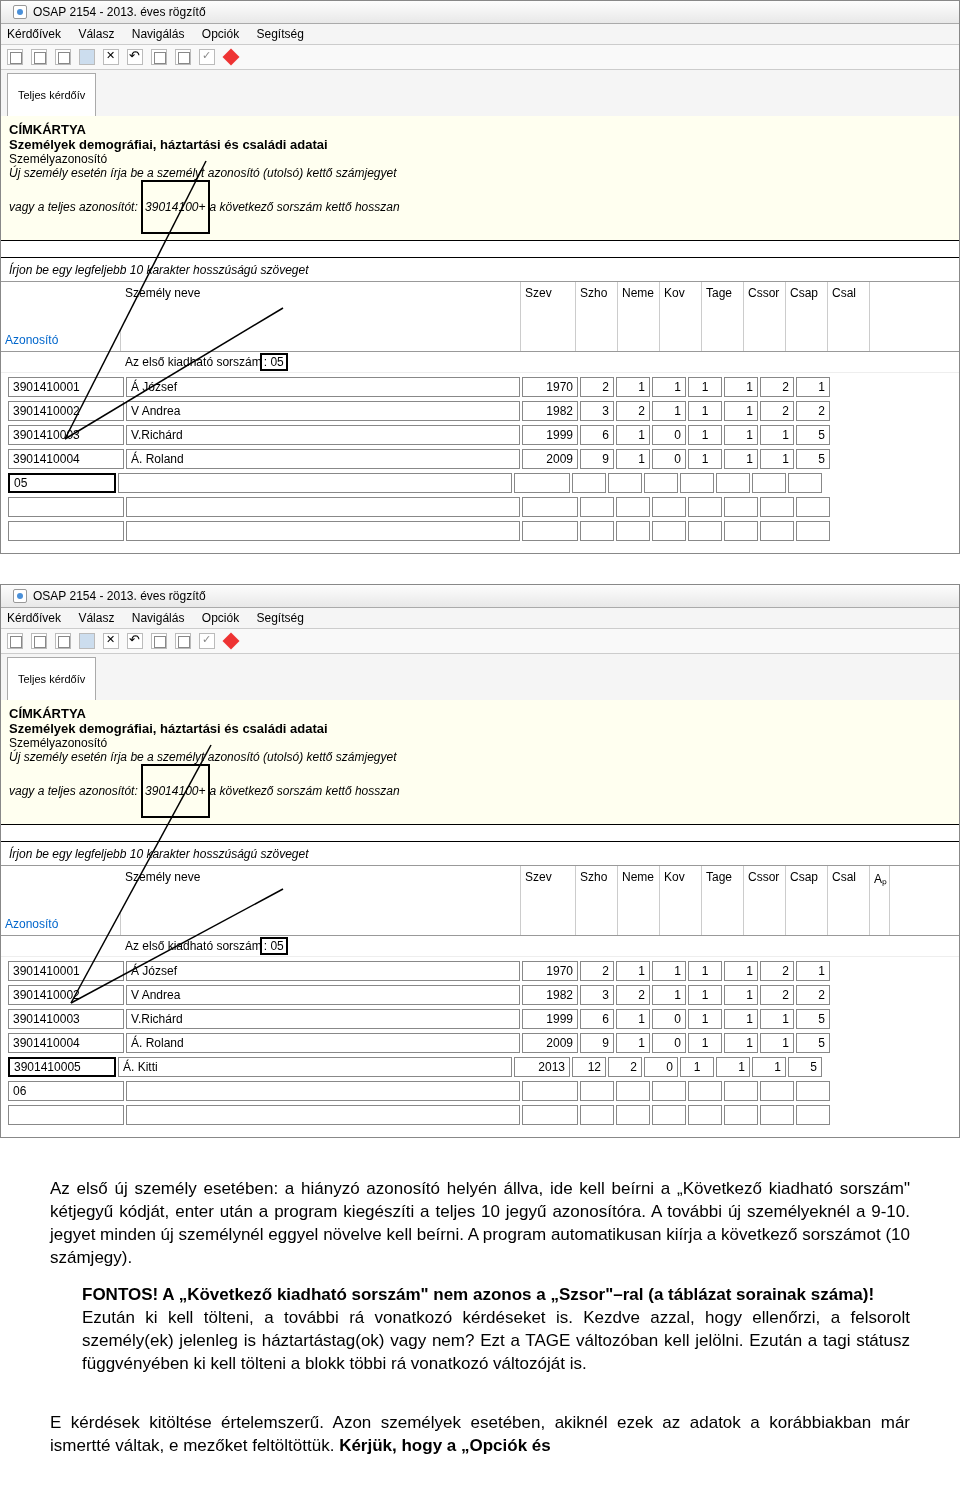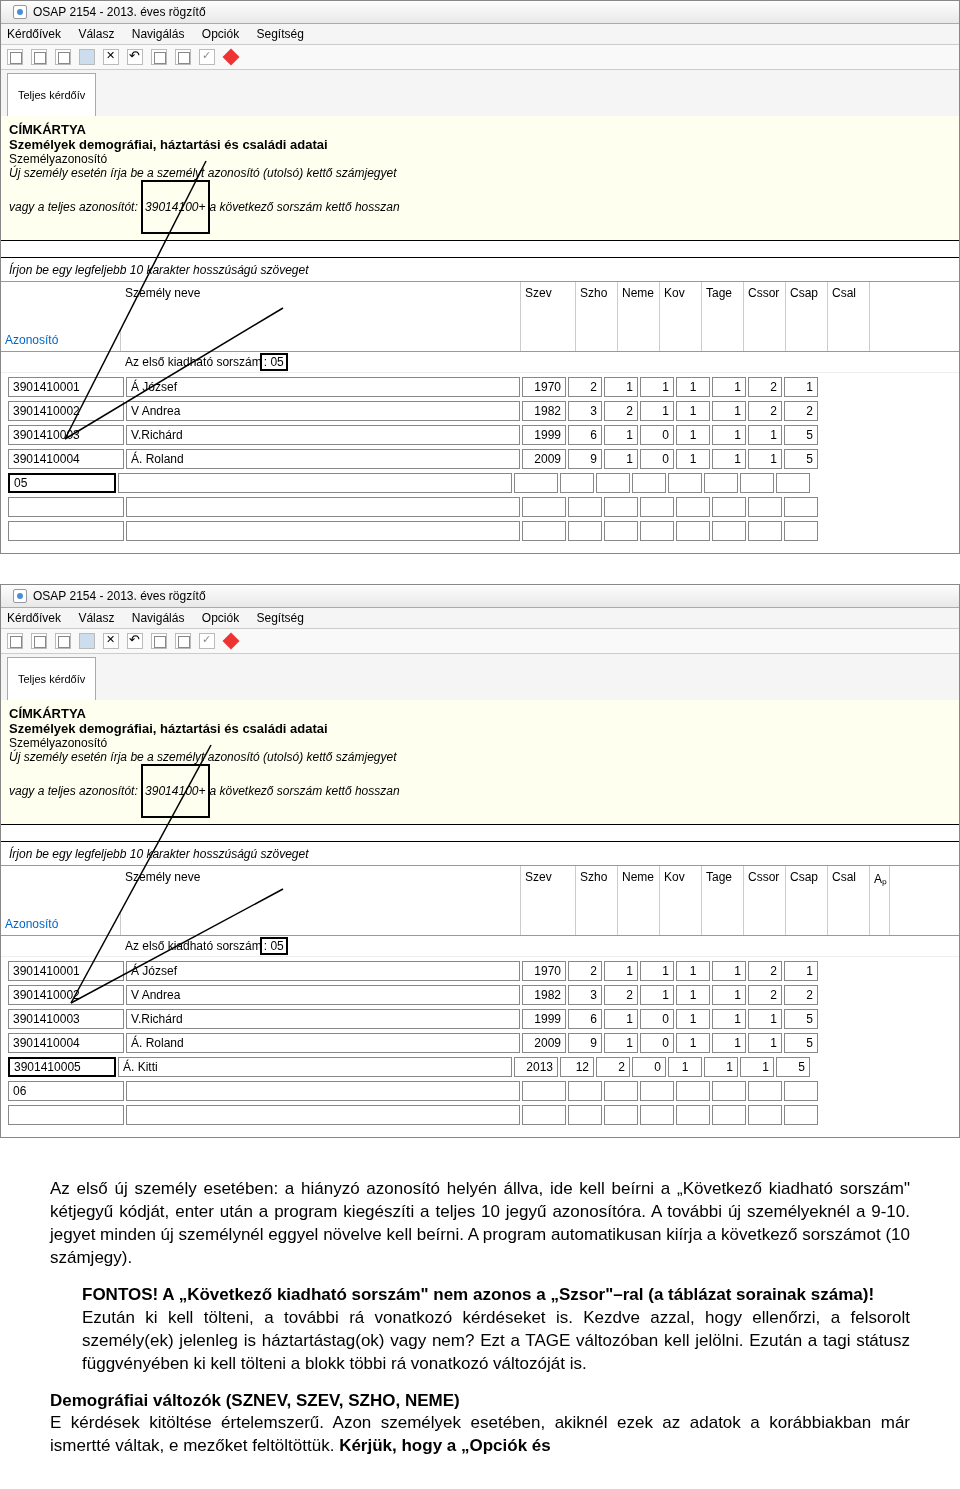--- a/index.html
+++ b/index.html
@@ -36,21 +36,21 @@
   .col-n{ width:42px;}
   .first-row{ display:flex; border-bottom:1px solid #eee; font-size:12px;}
   .first-row .sp{ width:120px;}
   .first-row .txt{ padding:3px 4px; }
   .first-row .boxed05{ border:2px solid #000; padding:0 2px; margin-left:-2px;}
   .data-rows{ padding:2px 6px 10px 6px; }
   .drow{ display:flex; align-items:center; height:24px; }
   .cell{ height:20px; border:1px solid #888; background:#fff; margin:1px; padding:1px 4px; font-size:12px; display:flex; align-items:center;}
   .cell.azon{ width:116px;}
   .cell.nev{ width:394px;}
-  .cell.szev{ width:44px; justify-content:flex-end;}
+  .cell.szev{ width:56px; justify-content:flex-end;}
   .cell.n{ width:34px; justify-content:flex-end;}
   .cell.n-left{ width:34px; justify-content:center;}
   .active-box{ border:2px solid #000 !important; width:108px !important;}
   .annot-lines{ position:absolute; pointer-events:none; }
   .body-text{ padding:10px 50px 20px 50px; font-size:17px; font-family:Arial,sans-serif; line-height:1.35;}
   .body-text p{ margin:0 0 14px 0; text-align:justify;}
   .body-text .indent{ padding-left:32px;}
   .body-text .bold{ font-weight:bold;}
   .pagenum{ text-align:center; font-size:15px; margin-top:20px;}
 </style>
@@ -356,16 +356,16 @@
   </svg>
 </div>
 
 <div class="body-text">
   <p>Az első új személy esetében: a hiányzó azonosító helyén állva, ide kell beírni a „Következő kiadható sorszám" kétjegyű kódját, enter után a program kiegészíti a teljes 10 jegyű azonosítóra. A további új személyeknél a 9-10. jegyet minden új személynél eggyel növelve kell beírni. A program automatikusan kiírja a következő sorszámot (10 számjegy).</p>
   <p class="indent">
     <span class="bold">FONTOS! A „Következő kiadható sorszám" nem azonos a „Szsor"–ral (a táblázat sorainak száma)!</span><br>
     <span>Ezután ki kell tölteni, a további rá vonatkozó kérdéseket is. Kezdve azzal, hogy ellenőrzi, a felsorolt személy(ek) jelenleg is háztartástag(ok) vagy nem? Ezt a TAGE változóban kell jelölni. Ezután a tagi státusz függvényében ki kell tölteni a blokk többi rá vonatkozó változóját is.</span>
   </p>
   <p>
-    <span class="bold">Demográfiai változók (SZNEV, SZEV, SZHO, NEME)</span><br>
+    <br>
     <span>E kérdések kitöltése értelemszerű. Azon személyek esetében, akiknél ezek az adatok a korábbiakban már ismertté váltak, e mezőket feltöltöttük. </span><span class="bold">Kérjük, hogy a „Opciók és</span>
   </p>
 </div>
 
 </body></html>

